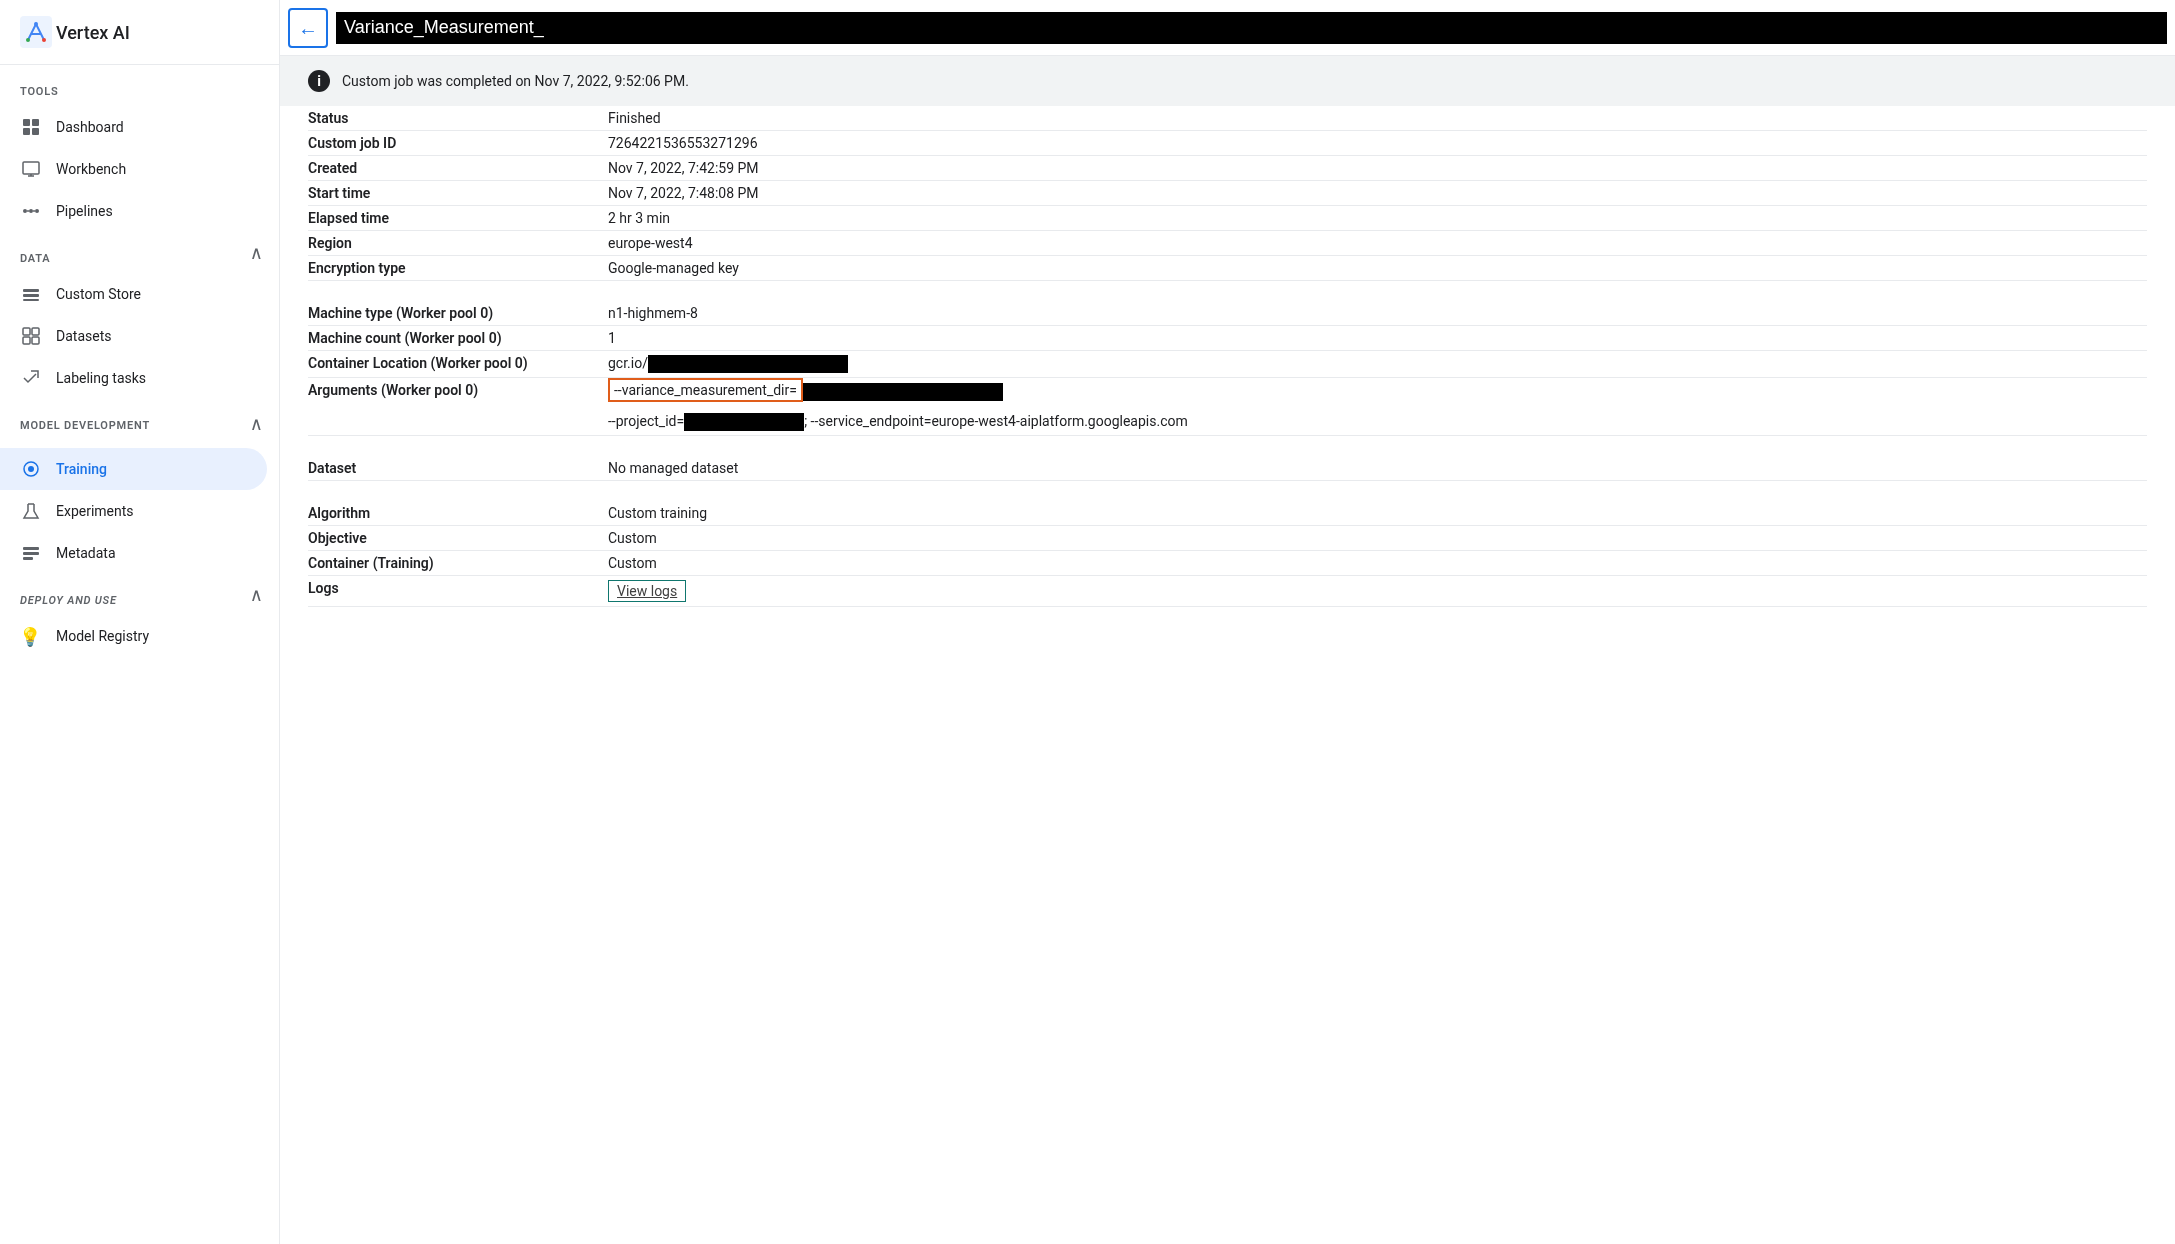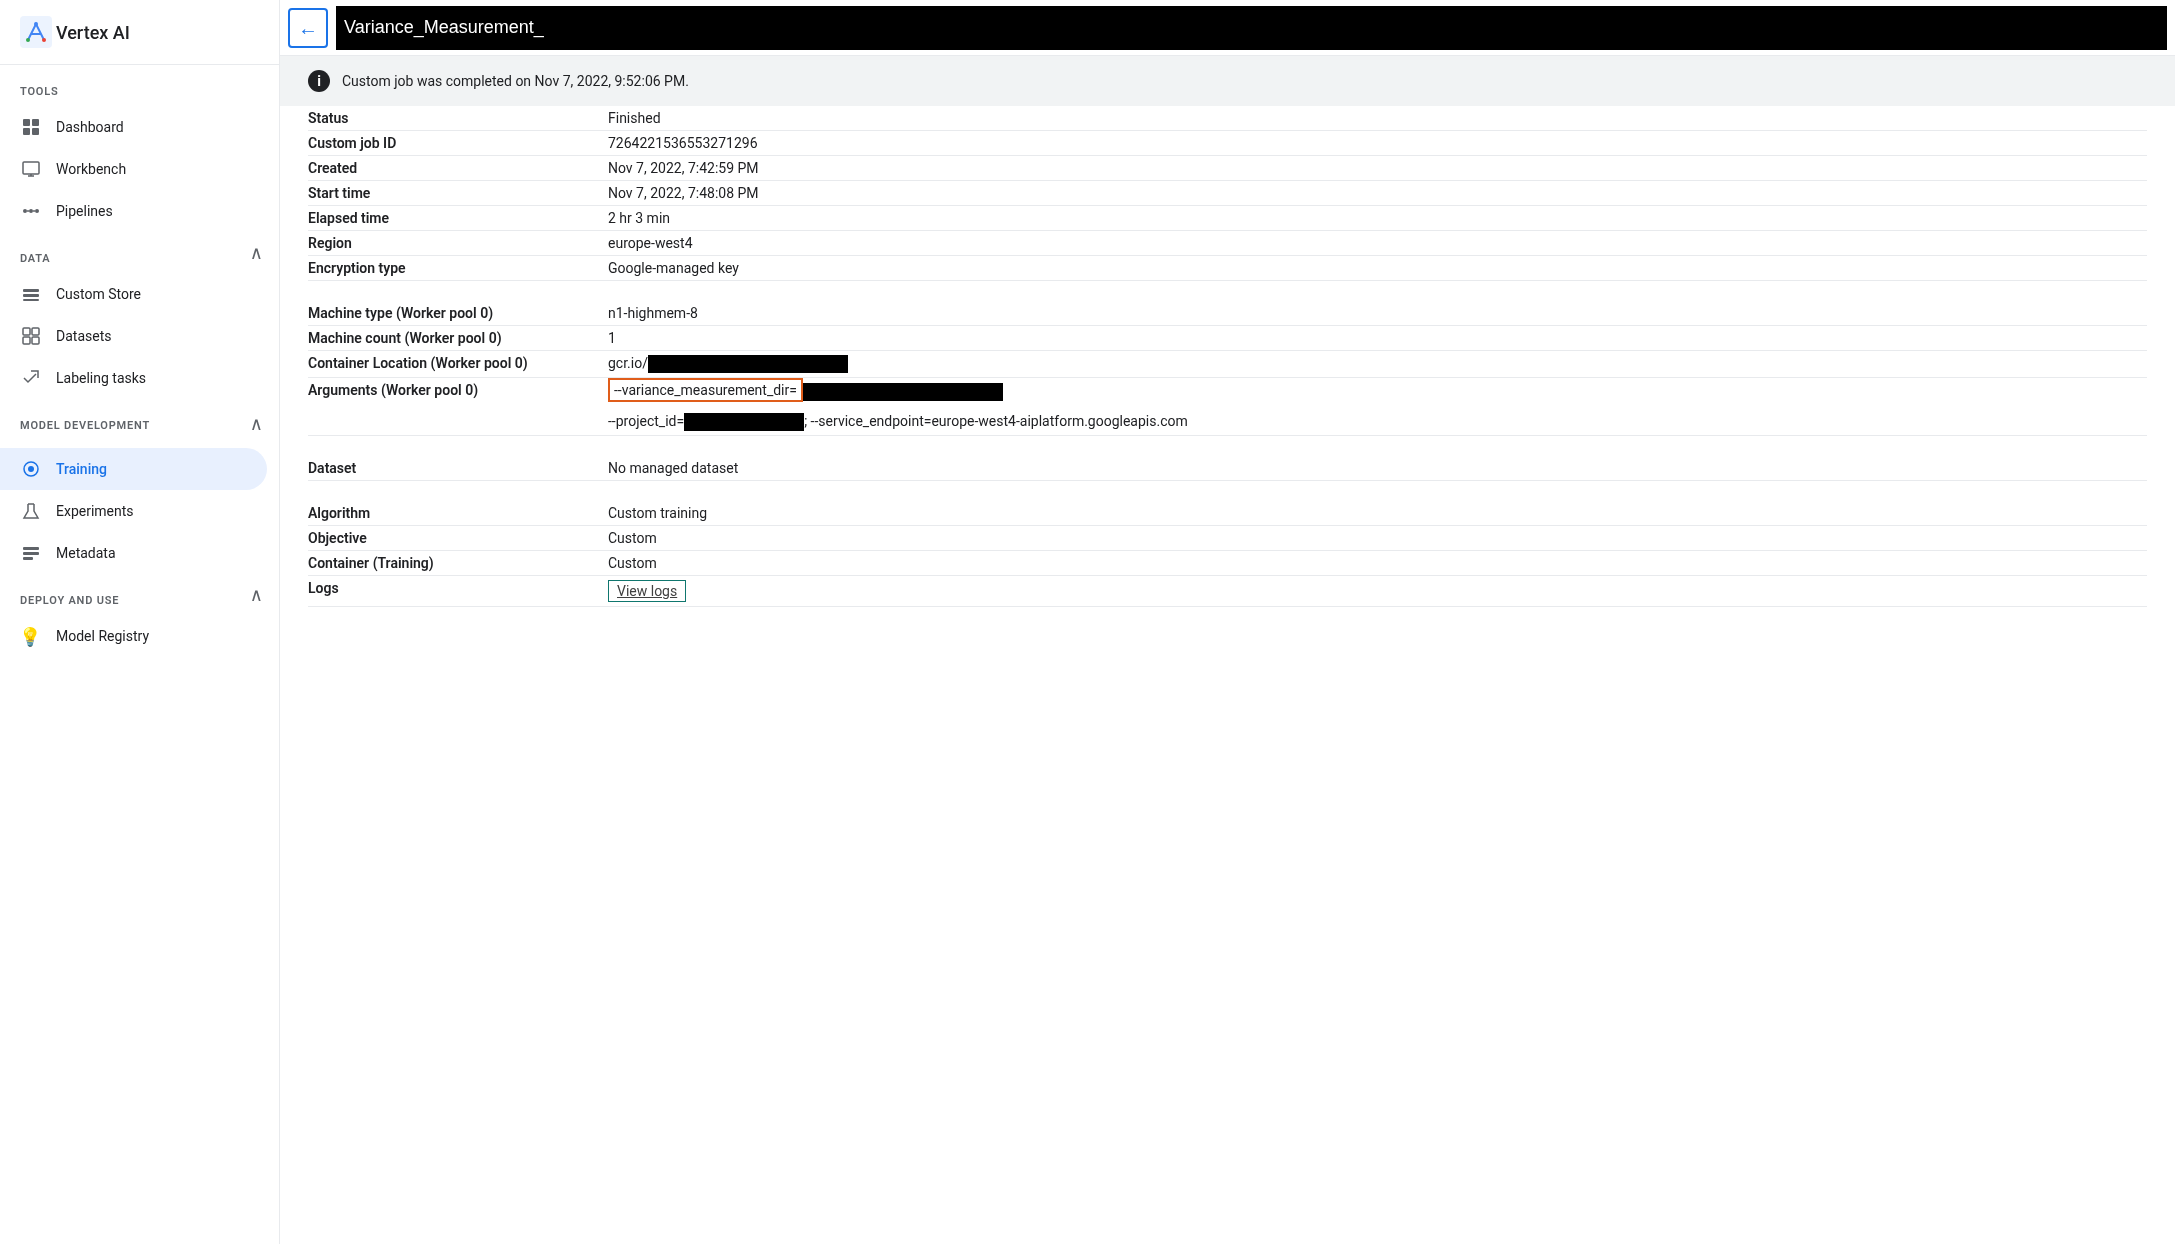--- a/index.html
+++ b/index.html
@@ -113,21 +113,21 @@
     }
     .page-title-input {
       font-size: 18px;
       color: #202124;
       border: none;
       outline: none;
       flex: 1;
       background: #000;
       color: #fff;
       padding: 4px 8px;
-      height: 44px;
+      height: 32px;
     }
 
     
     .content {
       flex: 1;
       overflow-y: auto;
       padding: 0;
     }
 
     
@@ -326,21 +326,21 @@
       <svg width="20" height="20" viewBox="0 0 20 20" fill="none">
           <rect x="2" y="4" width="16" height="3" rx="1" fill="#5f6368"></rect>
           <rect x="2" y="9" width="16" height="3" rx="1" fill="#5f6368"></rect>
           <rect x="2" y="14" width="10" height="3" rx="1" fill="#5f6368"></rect>
         </svg>
     </span>
     <span>Metadata</span>
   </div>
 
   <div class="section-header-row">
-    <div class="sidebar-section-label" style="padding-top:20px;padding-bottom:8px;">DEPLOY AND USE</div>
+    <div class="sidebar-section-label" style="padding-top:20px;padding-bottom:8px;font-style:italic;">DEPLOY AND USE</div>
     <span class="chevron">∧</span>
   </div>
   <div class="sidebar-item">
     <span class="icon">💡</span>
     <span>Model Registry</span>
   </div>
 </div>
 
 <div class="main">
 

